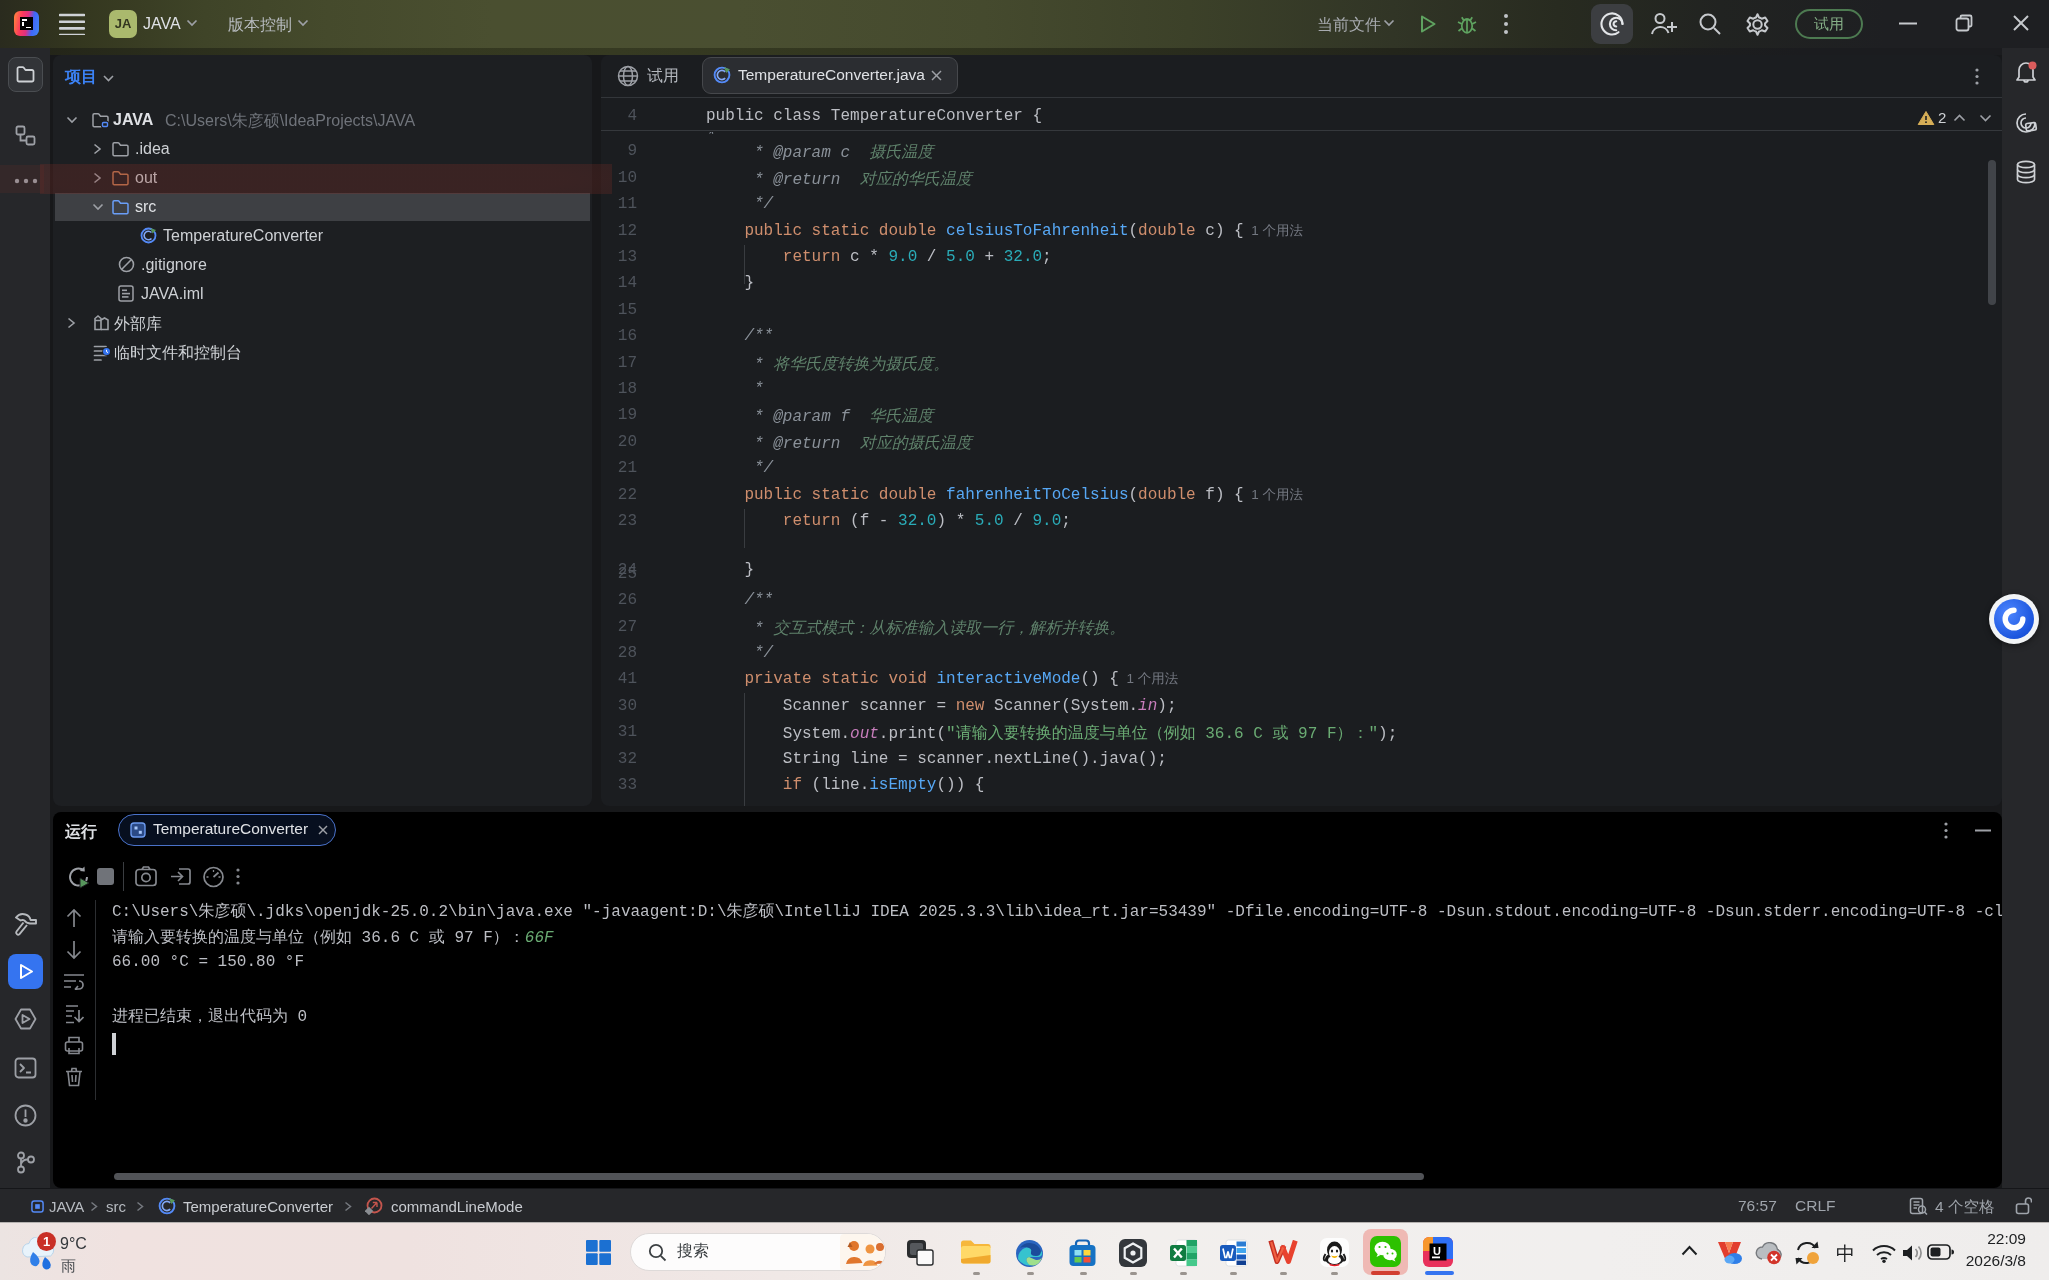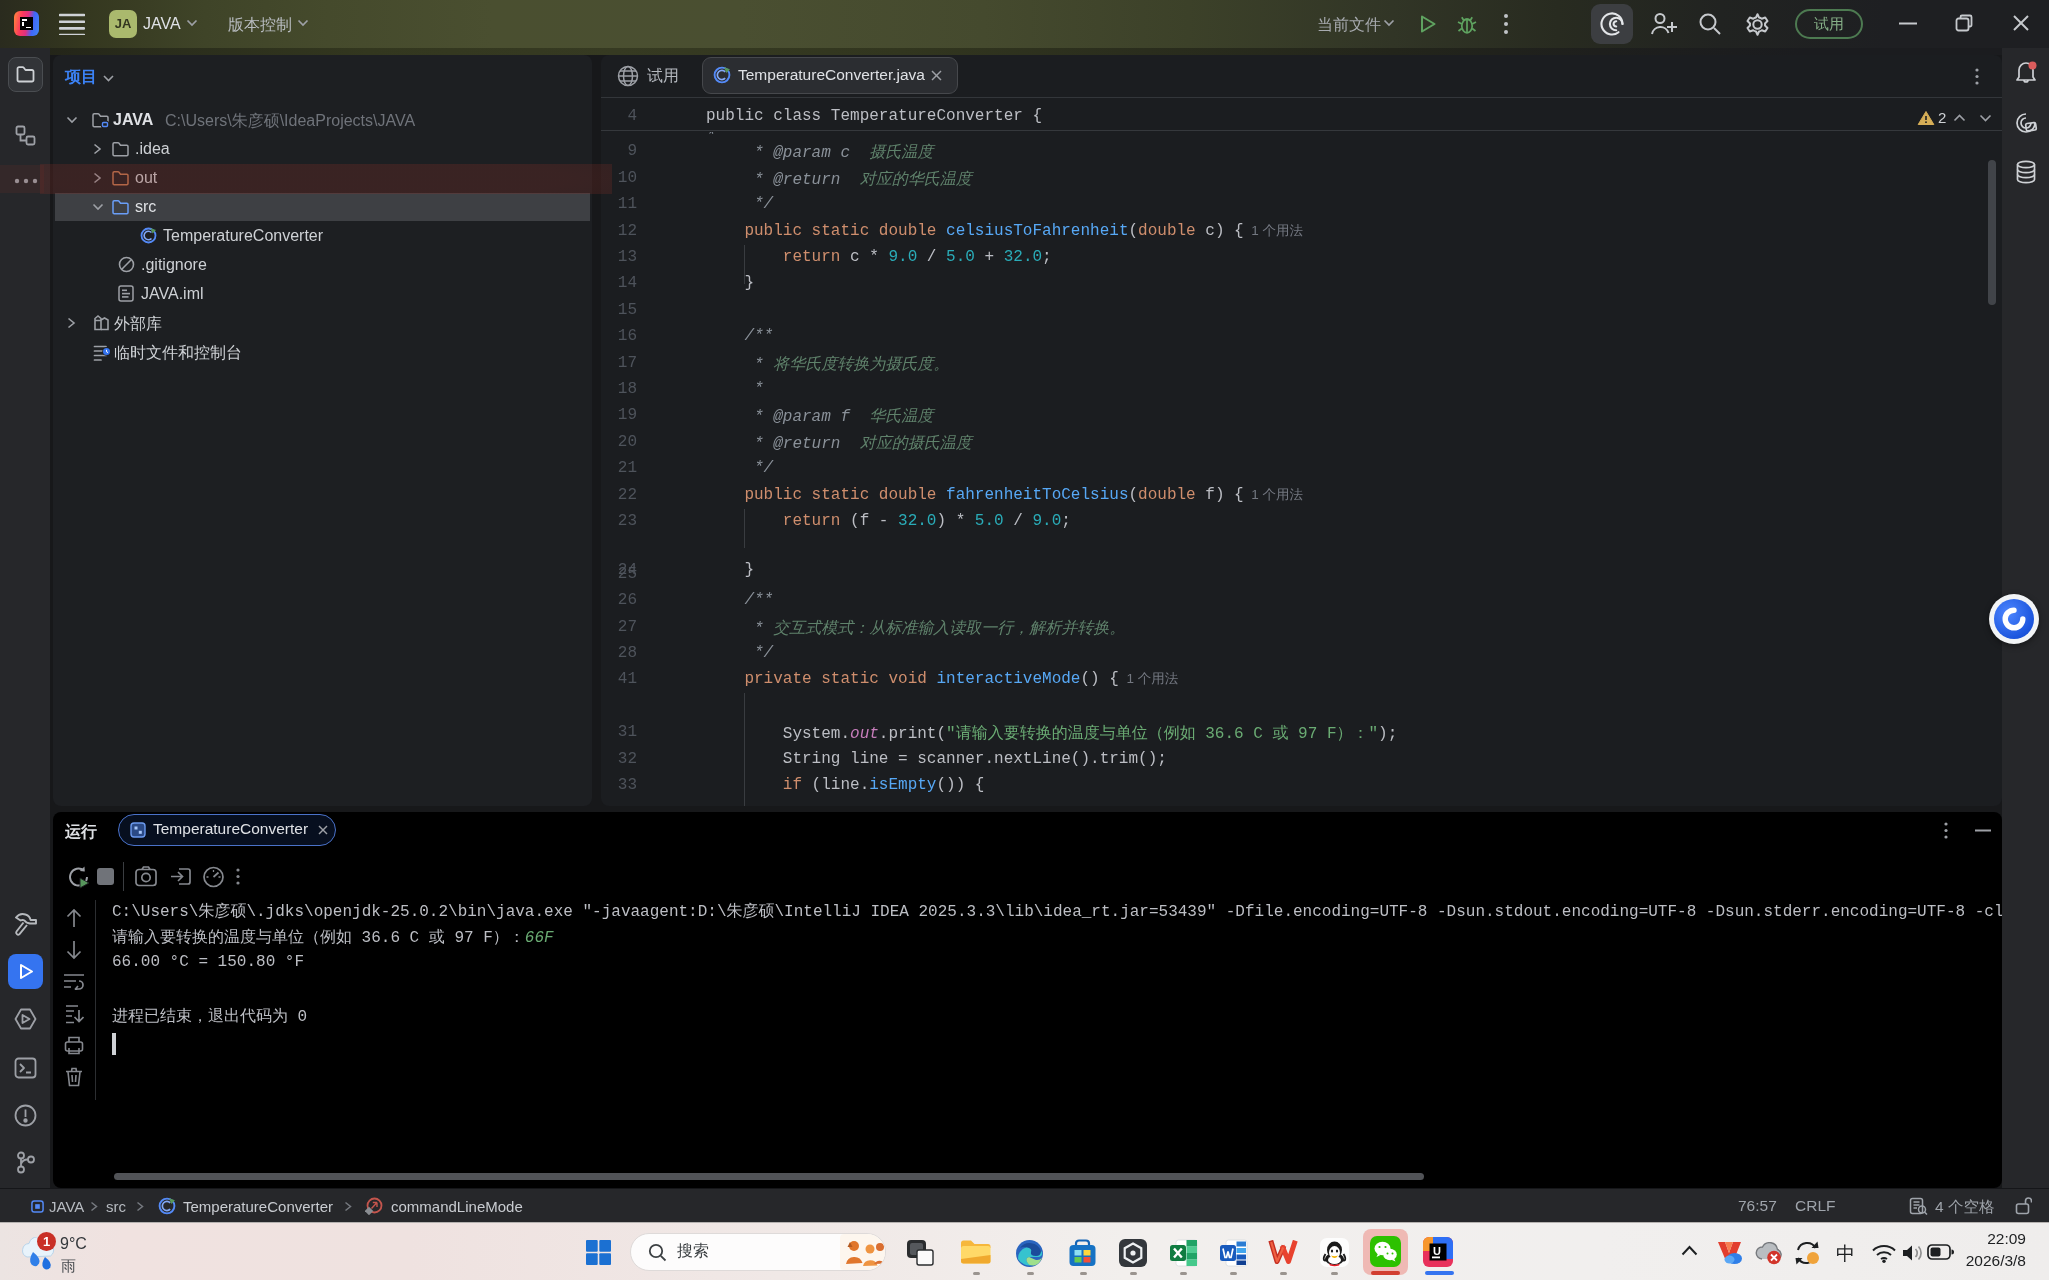--- a/index.html
+++ b/index.html
@@ -397,22 +397,23 @@
   <div class="cl" style="top:374.7px;"><span class="ln">20</span><span class="cd"><span class="doc">     * @return  </span><span class="docg">对应的摄氏温度</span></span></div>
   <div class="cl" style="top:401.1px;"><span class="ln">21</span><span class="cd"><span class="doc">     */</span></span></div>
   <div class="cl" style="top:427.5px;"><span class="ln">22</span><span class="cd"><span class="pl">    </span><span class="kw">public static double </span><span class="fn">fahrenheitToCelsius</span><span class="pl">(</span><span class="kw">double</span><span class="pl"> f) {</span><span class="hint">  1 个用法</span></span></div>
   <div class="cl" style="top:453.9px;"><span class="ln">23</span><span class="cd"><span class="pl">        </span><span class="kw">return</span><span class="pl"> (f - </span><span class="num">32.0</span><span class="pl">) * </span><span class="num">5.0</span><span class="pl"> / </span><span class="num">9.0</span><span class="pl">;</span></span></div>
   <div class="cl" style="top:503px;"><span class="ln">24</span><span class="cd"><span class="pl">    }</span></span></div>
   <div class="cl" style="top:506.7px;"><span class="ln">25</span><span class="cd"></span></div>
   <div class="cl" style="top:533.1px;"><span class="ln">26</span><span class="cd"><span class="doc">    /**</span></span></div>
   <div class="cl" style="top:559.5px;"><span class="ln">27</span><span class="cd"><span class="doc">     * </span><span class="docg">交互式模式：从标准输入读取一行，解析并转换。</span></span></div>
   <div class="cl" style="top:585.9px;"><span class="ln">28</span><span class="cd"><span class="doc">     */</span></span></div>
   <div class="cl" style="top:612.3px;"><span class="ln">41</span><span class="cd"><span class="pl">    </span><span class="kw">private static void </span><span class="fn">interactiveMode</span><span class="pl">() {</span><span class="hint">  1 个用法</span></span></div>
+  <div class="cl" style="top:638.7px;"><span class="ln">30</span><span class="cd"><span class="pl">        Scanner scanner = </span><span class="kw">new</span><span class="pl"> Scanner(System.</span><span class="fld">in</span><span class="pl">);</span></span></div>
   <div class="cl" style="top:665.1px;"><span class="ln">31</span><span class="cd"><span class="pl">        System.</span><span class="fld">out</span><span class="pl">.print(</span><span class="str">"请输入要转换的温度与单位（例如 36.6 C 或 97 F）："</span><span class="pl">);</span></span></div>
-  <div class="cl" style="top:691.5px;"><span class="ln">32</span><span class="cd"><span class="pl">        String line = scanner.nextLine().trim();</span></span></div>
+  <div class="cl" style="top:691.5px;"><span class="ln">32</span><span class="cd"><span class="pl">        String line = scanner.nextLine().java();</span></span></div>
   <div class="cl" style="top:717.9px;"><span class="ln">33</span><span class="cd"><span class="pl">        </span><span class="kw">if</span><span class="pl"> (line.</span><span class="fn2">isEmpty</span><span class="pl">()) {</span></span></div>
 
   <div class="abs" style="left:1387px;top:105px;width:8px;height:145px;border-radius:4px;background:rgba(166,171,179,0.28);"></div>
 </div>
 <div id="runpanel" class="island" style="overflow:hidden;">
   <div class="t" style="left:12px;top:10px;font-size:16px;font-weight:bold;color:#dfe1e5;">运行</div>
 
   <div class="abs" style="left:65px;top:2px;width:218px;height:32px;border-radius:16px;border:1.5px solid #4a72c9;background:rgba(53,116,240,0.13);"></div>
   <svg class="abs" style="left:77px;top:10px;" width="16" height="16" viewBox="0 0 16 16">
     <rect x="1" y="1" width="14" height="14" rx="3" fill="#2b4a86" stroke="#6c9bf0" stroke-width="1.4"></rect>

